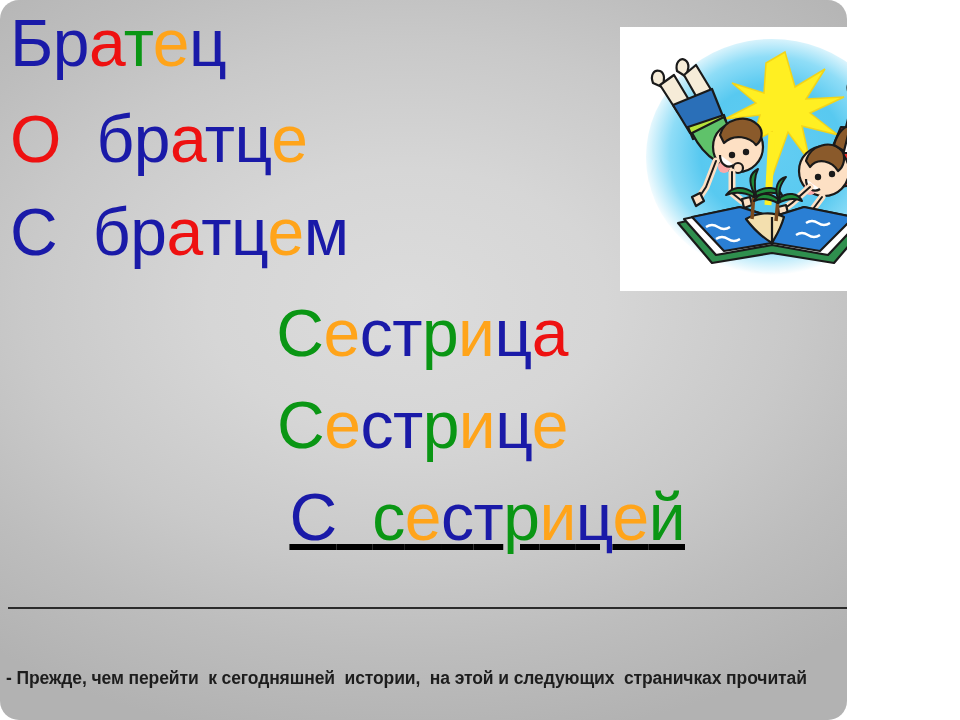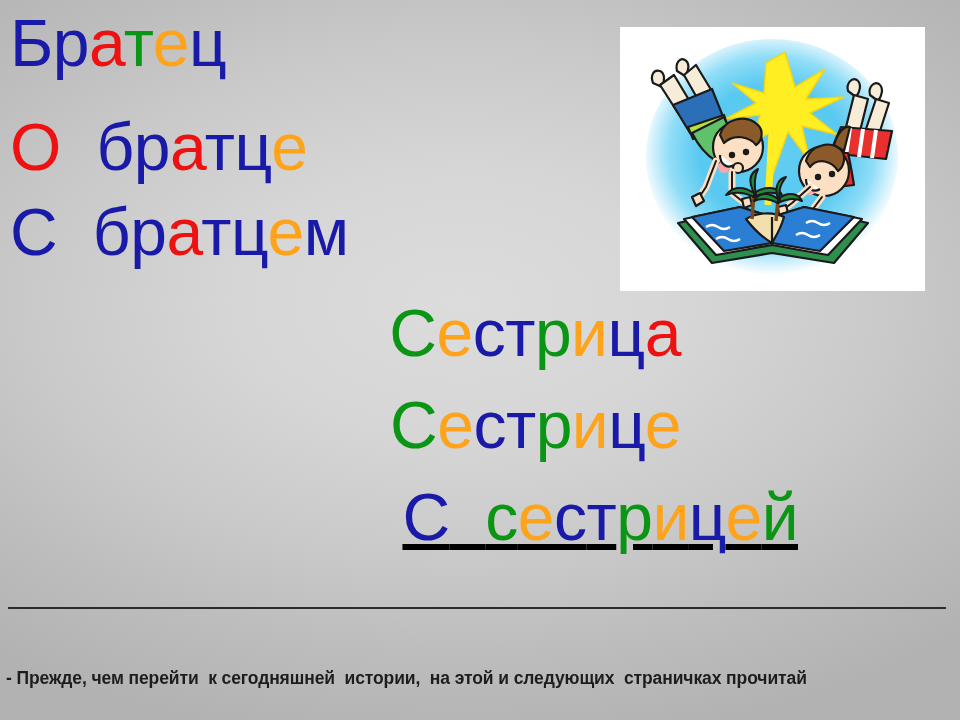--- a/index.html
+++ b/index.html
@@ -8,30 +8,31 @@
   }
   body {
     width: 960px;
     height: 720px;
     overflow: hidden;
     font-family: "Liberation Sans", sans-serif;
   }
 
   #slide {
     position: relative;
-    width: 960px;
+    width: 847px;
     height: 720px;
     background:
       radial-gradient(ellipse 78% 62% at 48% 42%,
         #dcdcdc 0%,
         #d6d6d6 30%,
         #c9c9c9 58%,
         #bdbdbd 78%,
         #b2b2b2 100%);
     overflow: hidden;
+    border-radius: 19px;
   }
 
   
   .word-line {
     position: absolute;
     white-space: pre;
     font-weight: 400;
     line-height: 1;
     letter-spacing: -0.5px;
   }
@@ -40,21 +41,21 @@
     left: 8px;
     font-size: 66px;
   }
   .word-line.right {
     right: 160px;
     font-size: 66px;
     text-align: right;
   }
 
   #line-bratec   { top: 10px;  left: 10px;  }
-  #line-o-bratce { top: 114px; left: 10px;  }
+  #line-o-bratce { top: 106px; left: 10px;  }
   #line-s-bratcem{ top: 199px; left: 10px;  }
   #line-sestrica { top: 300px; right: 279px; }
   #line-sestrice { top: 392px; right: 279px; margin-left: 34px; }
   #line-s-sestr  { top: 484px; right: 162px; text-decoration: underline; }
 
   .ch { display: inline; }
 
   
   #clipart {
     position: absolute;

